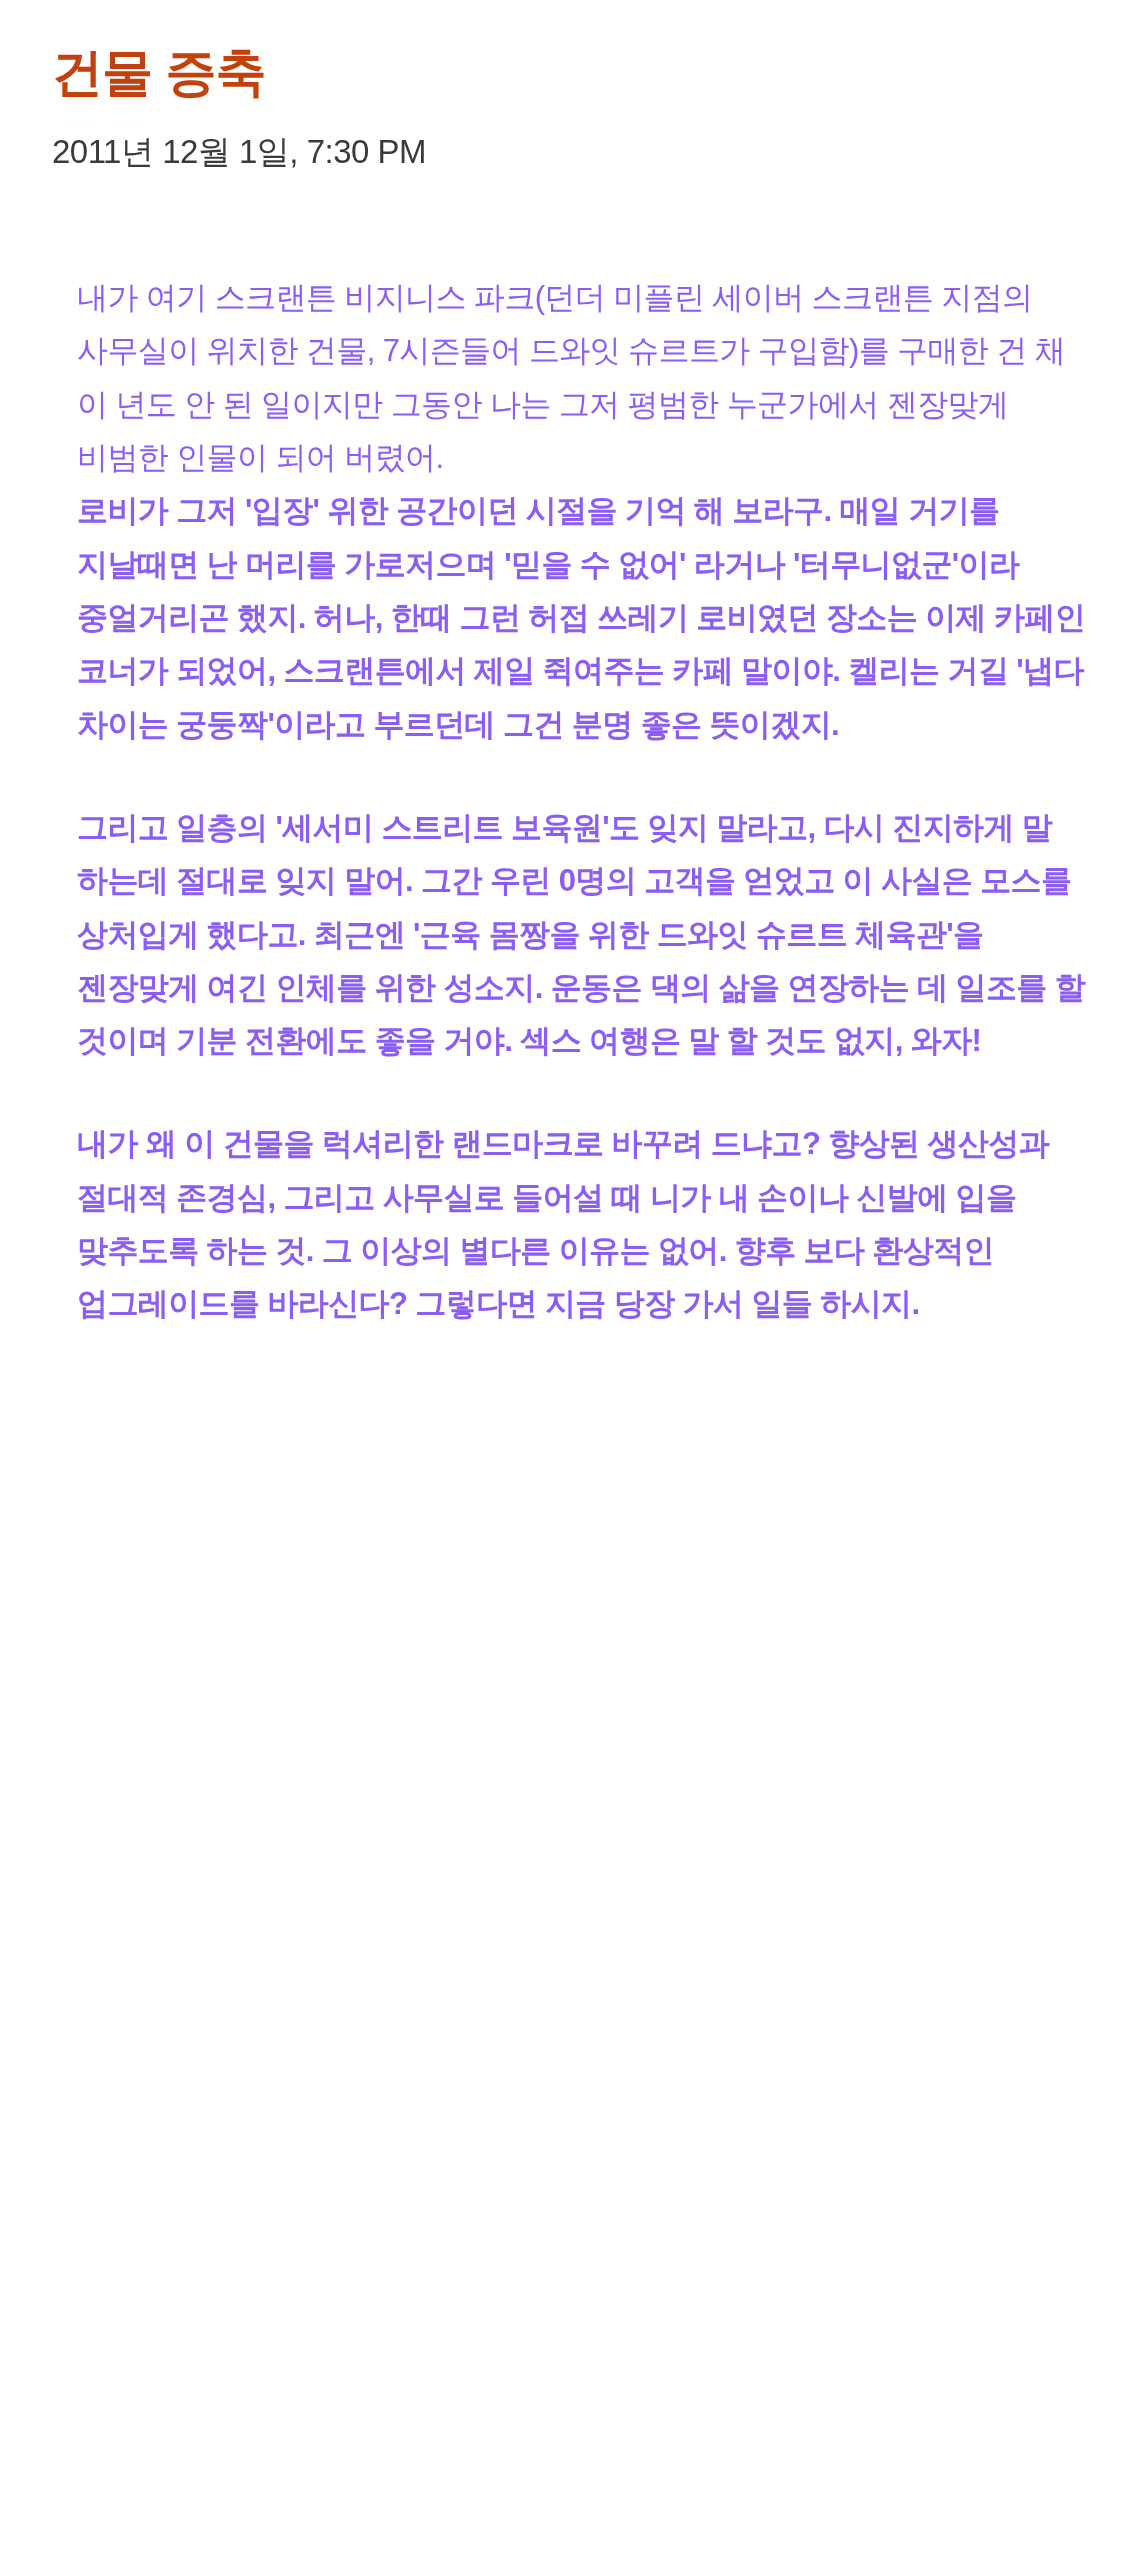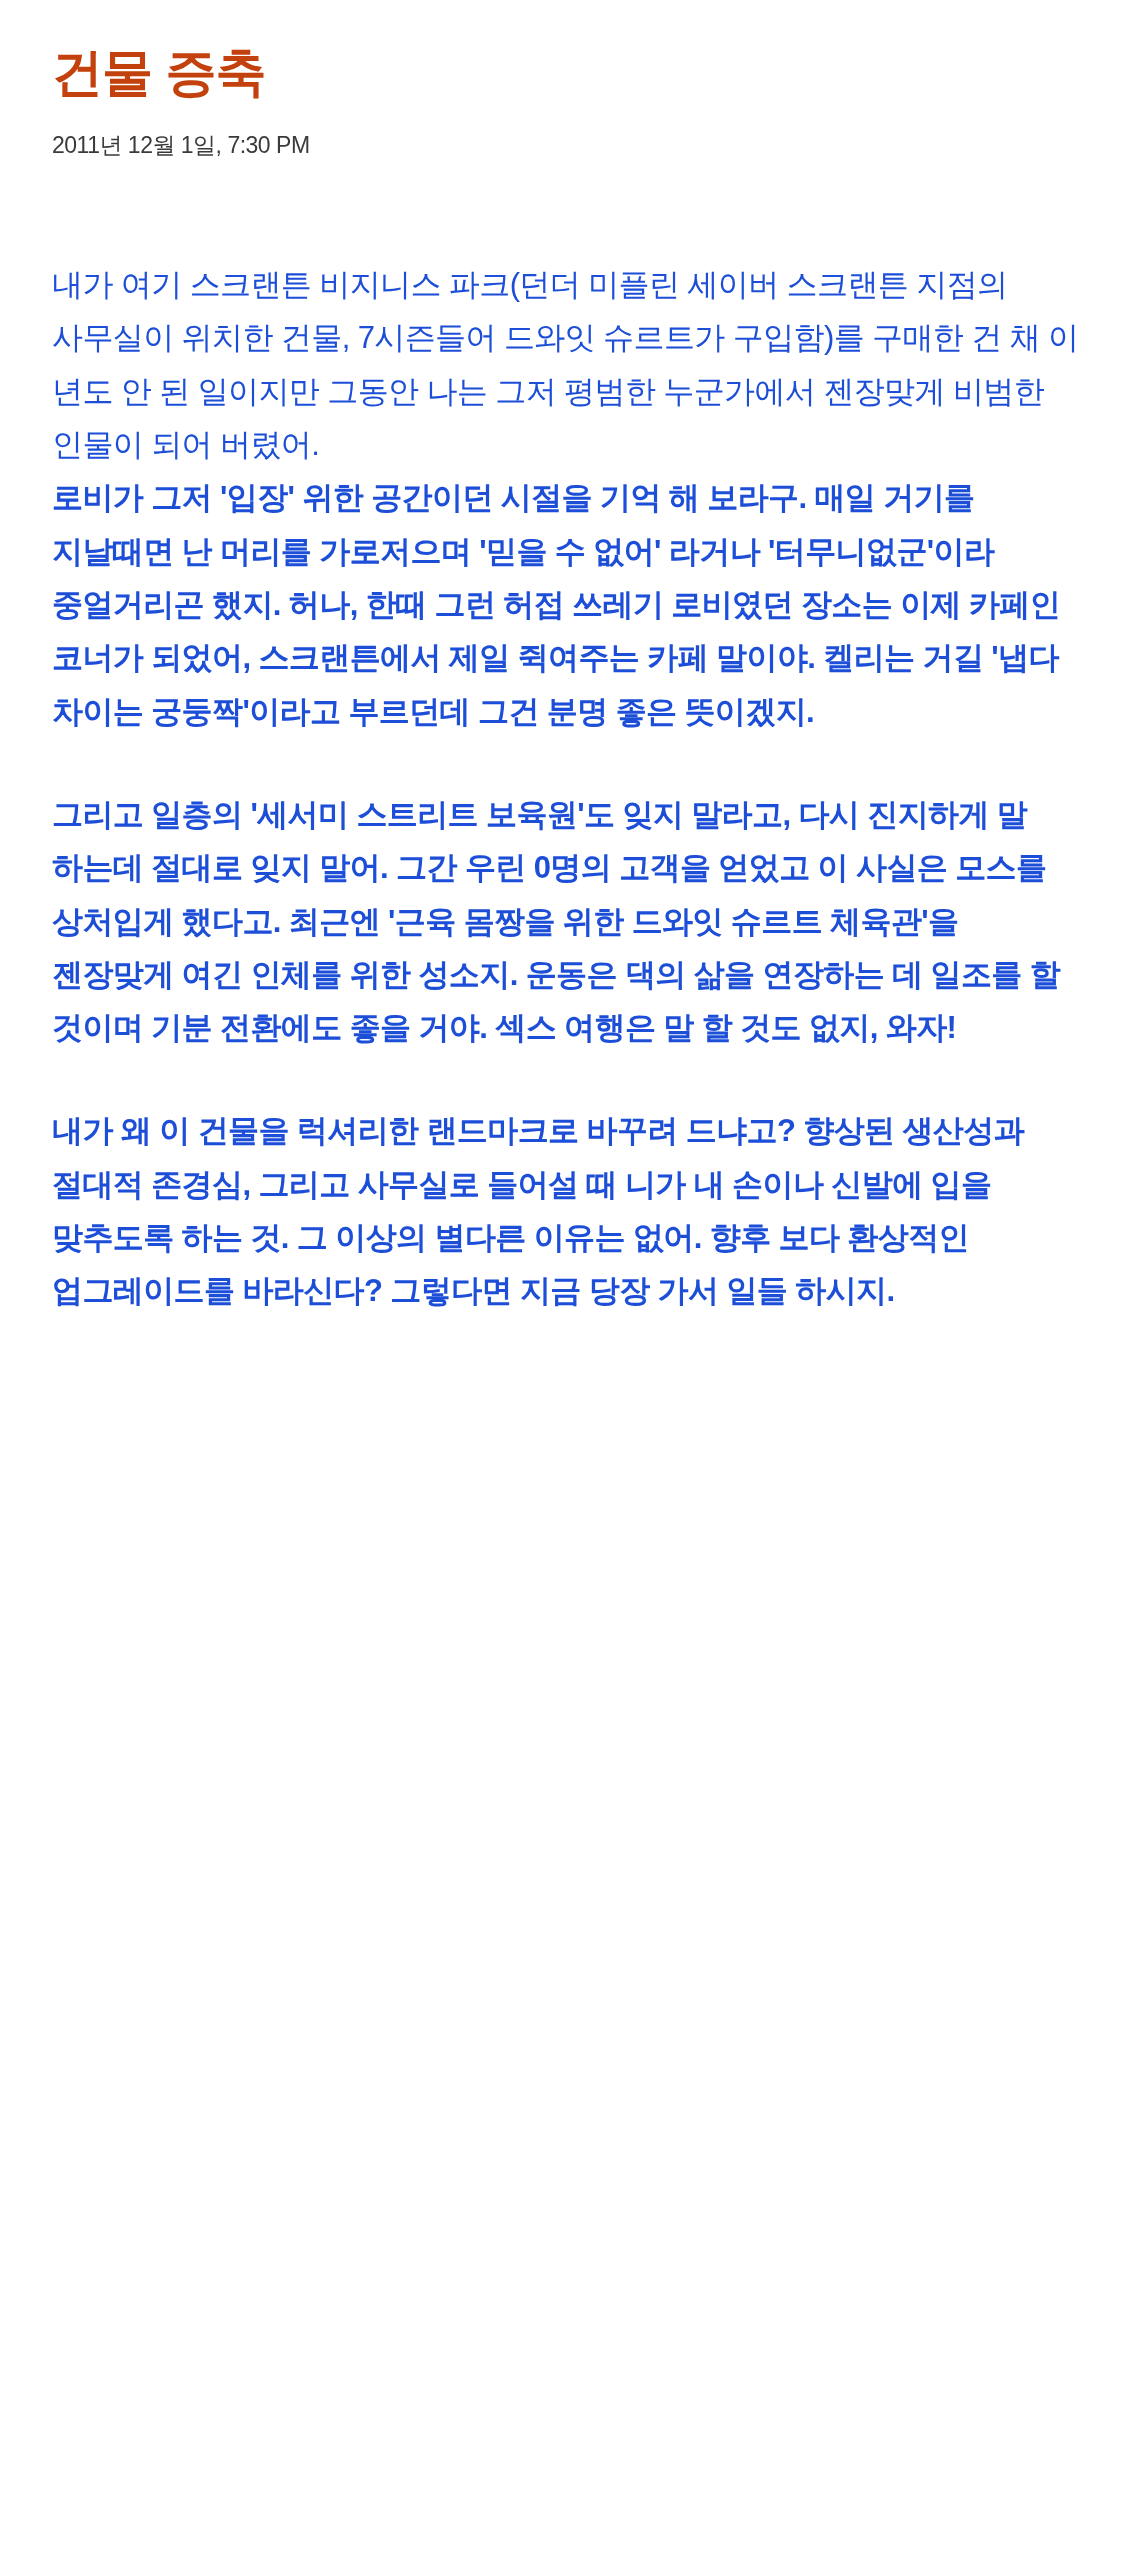--- a/index.html
+++ b/index.html
@@ -21,33 +21,34 @@
   }
   .post-title {
     font-size: 51px;
     line-height: 1.18;
     font-weight: 700;
     letter-spacing: -0.9px;
     color: #c2410c;
     margin: 0 0 28px 0;
   }
   .post-date {
-    font-size: 23px;
+    font-size: 33px;
     line-height: 1.3;
     font-weight: 400;
     color: #3a3a3a;
     letter-spacing: -0.5px;
     margin: 0 0 97px 0;
   }
   .post-body {
     font-size: 31px;
     line-height: 1.72;
     letter-spacing: -0.6px;
-    color: #1d4ed8;
+    color: #8b5cf6;
     word-break: keep-all;
+    margin-left: 25px;
   }
   .para {
     margin: 0;
     white-space: normal;
   }
   .para + .para {
     margin-top: 0;
     font-weight: bold;
   }
   .para.spaced {

